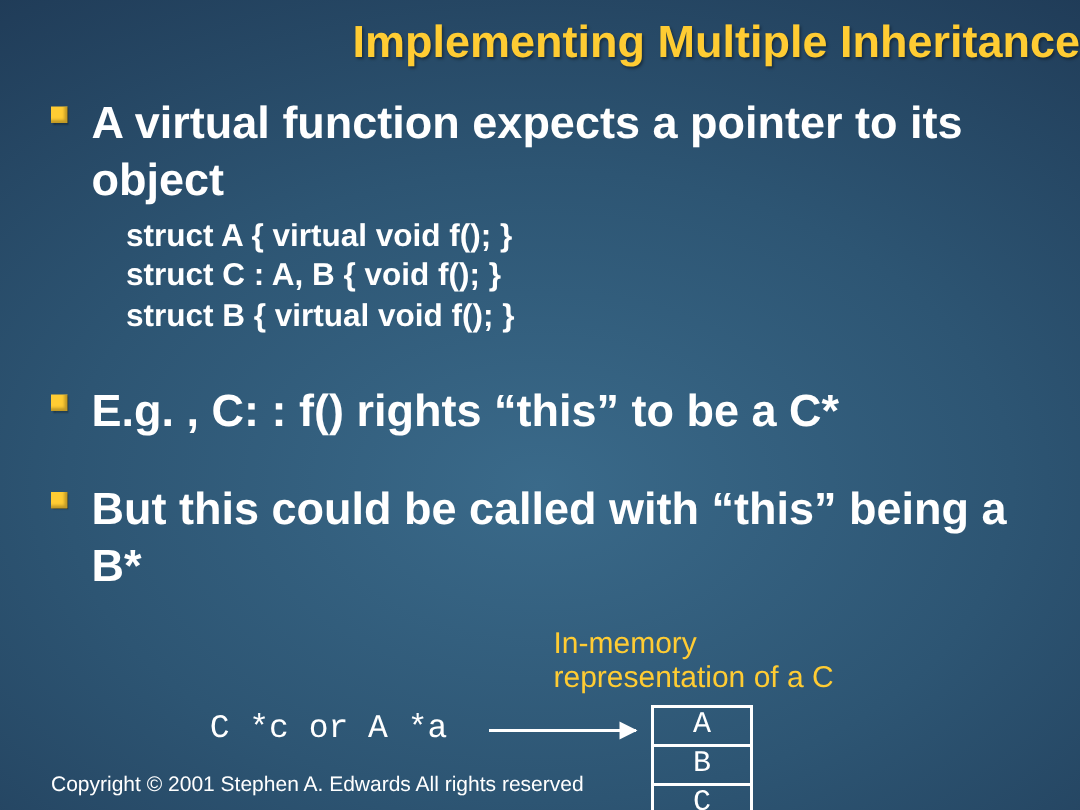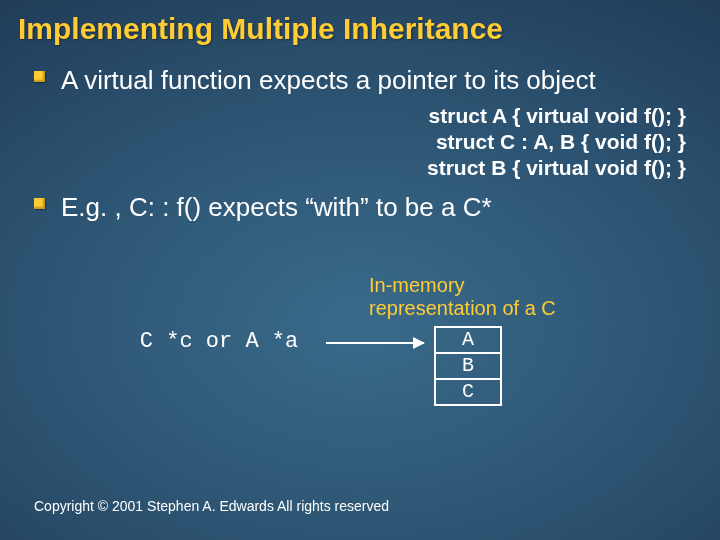--- a/index.html
+++ b/index.html
@@ -14,48 +14,48 @@
     font-family: Arial, Helvetica, sans-serif;
     color: #ffffff;
     position: relative;
   }
   .title {
     color: #ffcc33;
     font-weight: bold;
     font-size: 30px;
     padding: 12px 0 0 18px;
     text-shadow: 1px 1px 2px rgba(0,0,0,0.4);
+    text-align: right;
   }
   .content {
     padding: 18px 34px 0 34px;
   }
   .bullet-row {
     display: flex;
     align-items: flex-start;
     margin-bottom: 6px;
   }
   .bullet-marker {
     width: 11px;
     height: 11px;
     background: #ffcc33;
     margin-top: 7px;
     margin-right: 16px;
     flex-shrink: 0;
     box-shadow: inset -2px -2px 2px rgba(0,0,0,0.25), 1px 1px 1px rgba(0,0,0,0.3);
   }
   .bullet-text {
-    font-size: 26px;
-    font-weight: normal;
+    font-size: 30px;
+    font-weight: bold;
     line-height: 1.25;
   }
   .code-block {
     margin-left: 50px;
     margin-top: 2px;
-    margin-bottom: 10px;
-    text-align: right;
+    margin-bottom: 32px;
   }
   .code-line {
     font-size: 21px;
     font-weight: bold;
     line-height: 1.25;
   }
   .gap {
     height: 22px;
   }
   .diagram-area {
@@ -112,21 +112,21 @@
     font-family: "Courier New", monospace;
     font-size: 20px;
     text-align: center;
     line-height: 24px;
     height: 24px;
   }
   .mem-cell:last-child { border-bottom: none; }
   .copyright {
     position: absolute;
     left: 34px;
-    bottom: 26px;
+    bottom: 10px;
     font-size: 14px;
   }
 </style>
 </head>
 <body>
 
 <div class="title">Implementing Multiple Inheritance</div>
 
 <div class="content">
 
@@ -135,25 +135,29 @@
     <div class="bullet-text">A virtual function expects a pointer to its object</div>
   </div>
   <div class="code-block">
     <div class="code-line">struct A { virtual void f(); }</div>
     <div class="code-line">struct C : A, B { void f(); }</div>
     <div class="code-line">struct B { virtual void f(); }</div>
   </div>
 
   <div class="bullet-row">
     <div class="bullet-marker"></div>
-    <div class="bullet-text">E.g. , C: : f() expects “with” to be a C*</div>
+    <div class="bullet-text">E.g. , C: : f() rights “this” to be a C*</div>
   </div>
 
   <div class="gap"></div>
 
+  <div class="bullet-row">
+    <div class="bullet-marker"></div>
+    <div class="bullet-text">But this could be called with “this” being a B*</div>
+  </div>
 
   <div class="diagram-area">
     <div class="caption">
       <span>In-memory</span><br>
       <span>representation of a C</span>
     </div>
     <div class="ptr-labels">
       <div class="row1">C *c or A *a</div>
     </div>
     <div class="arrow"></div>

